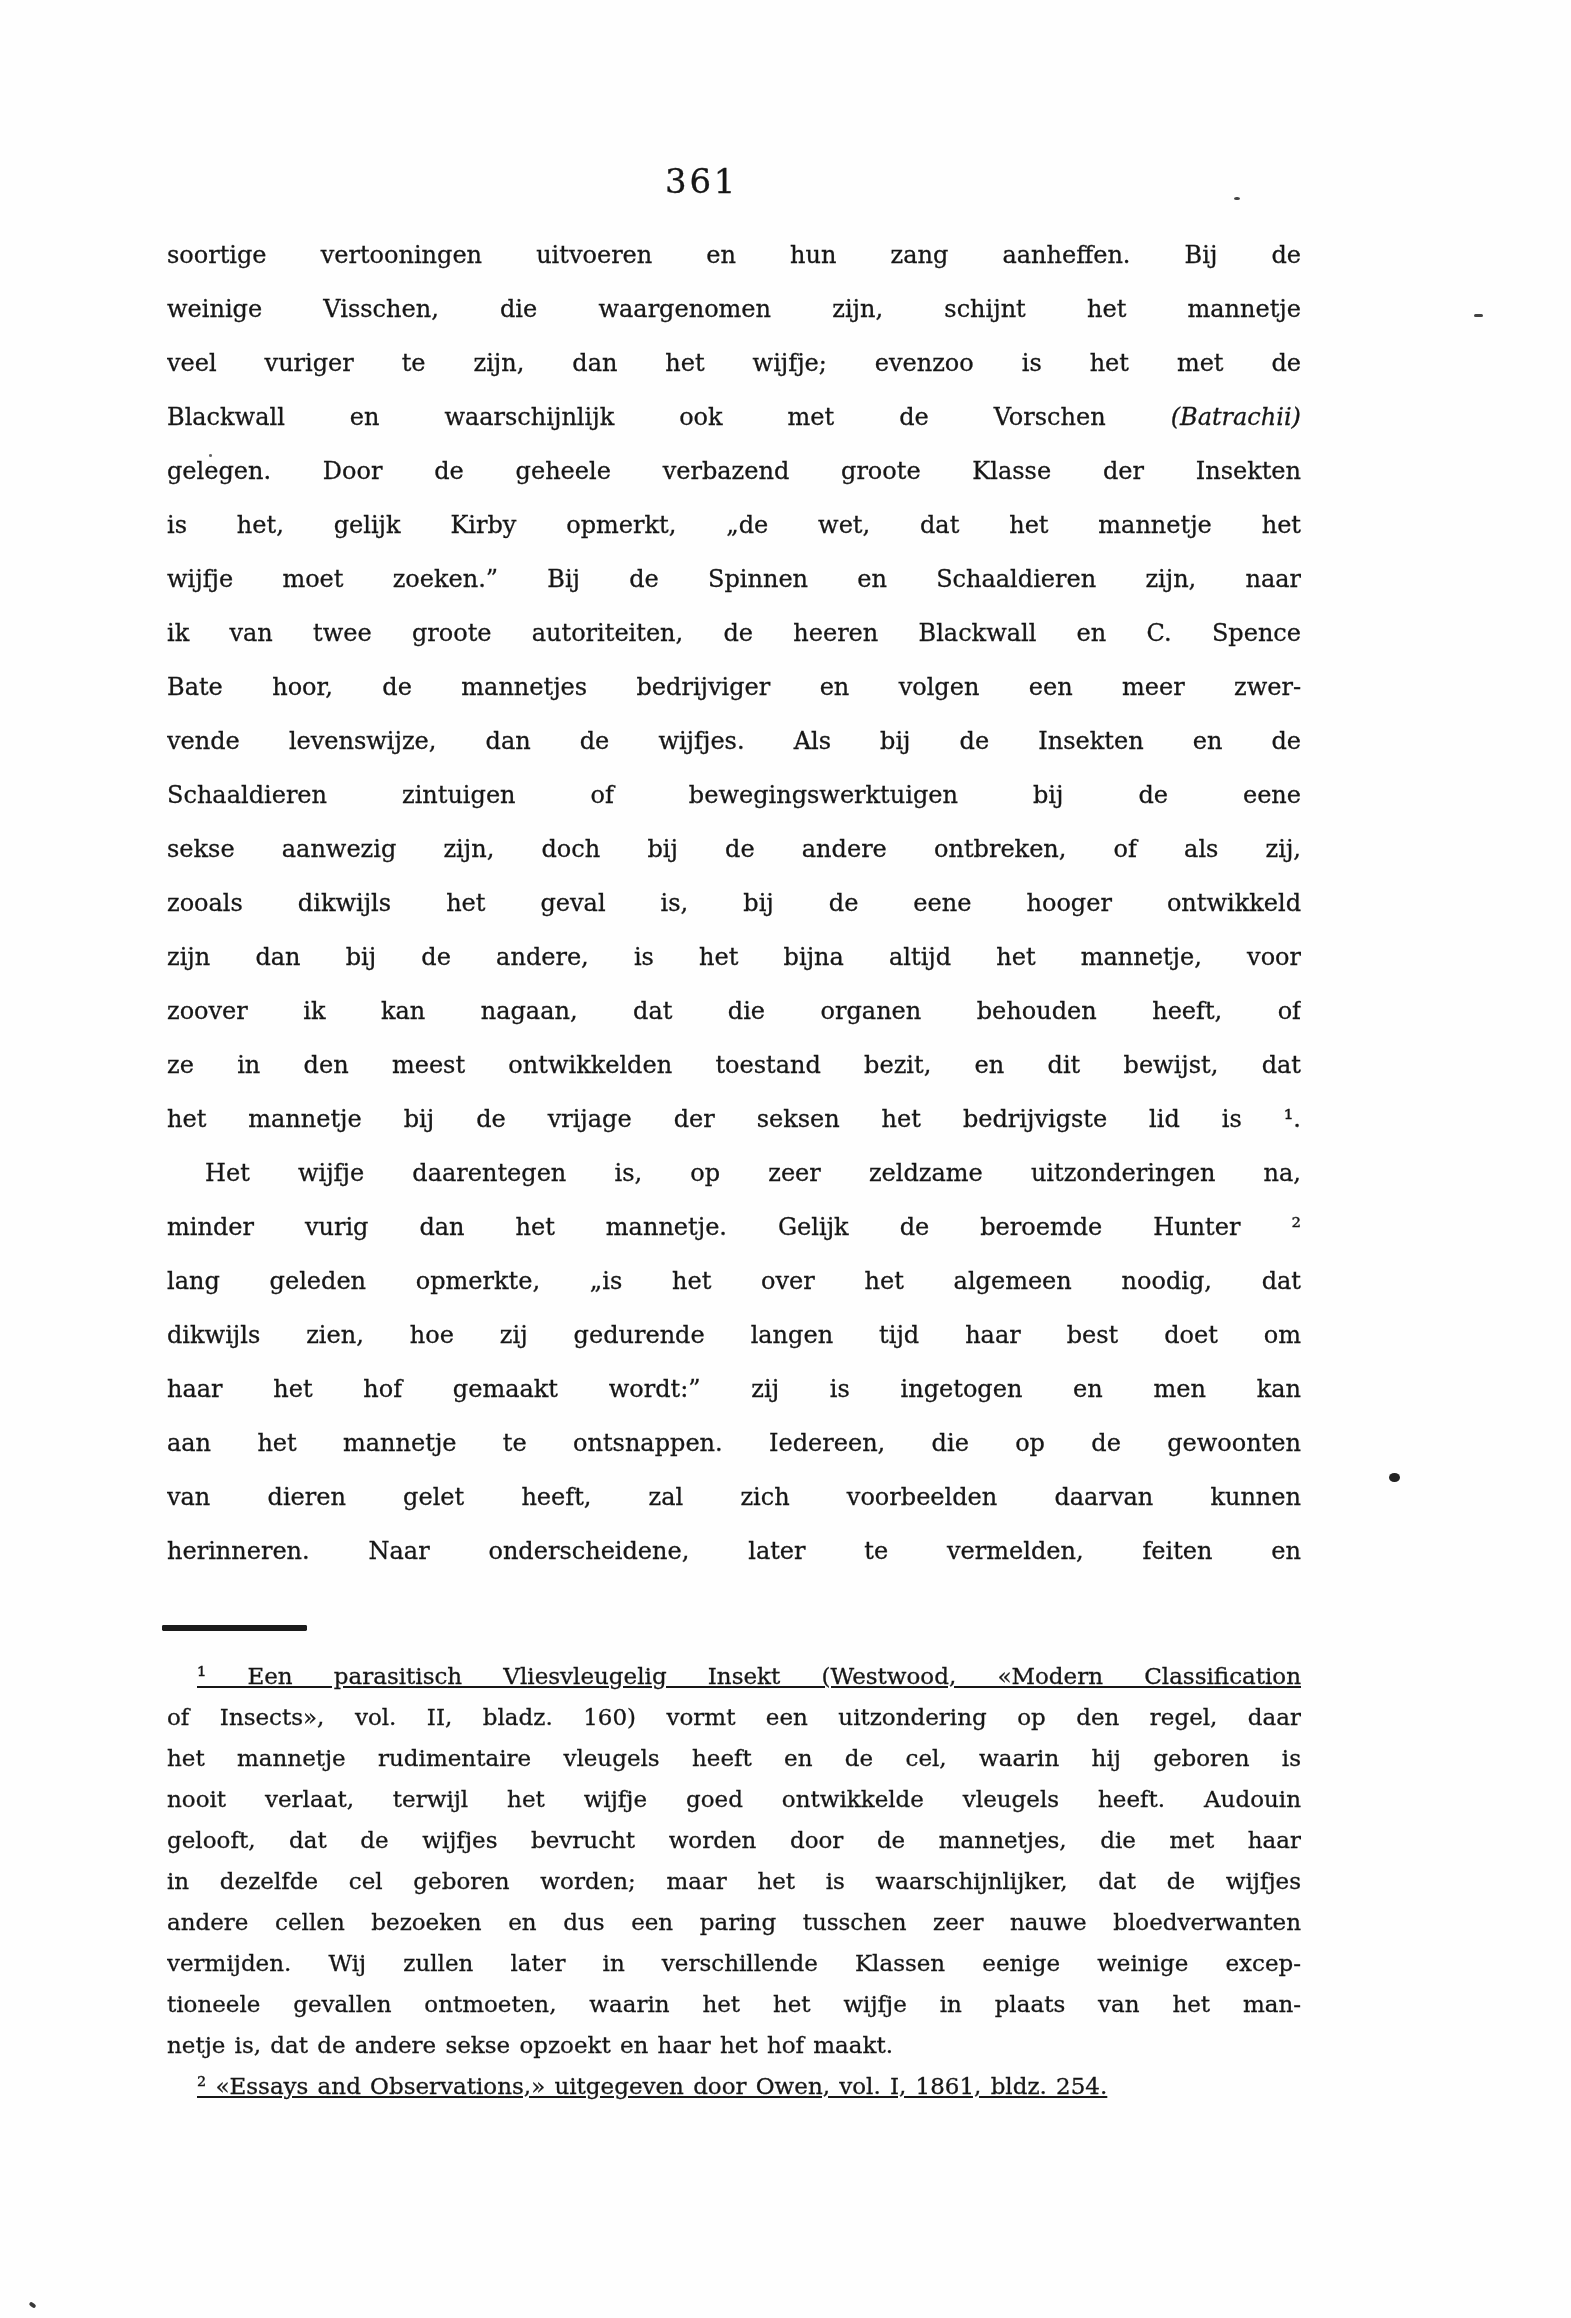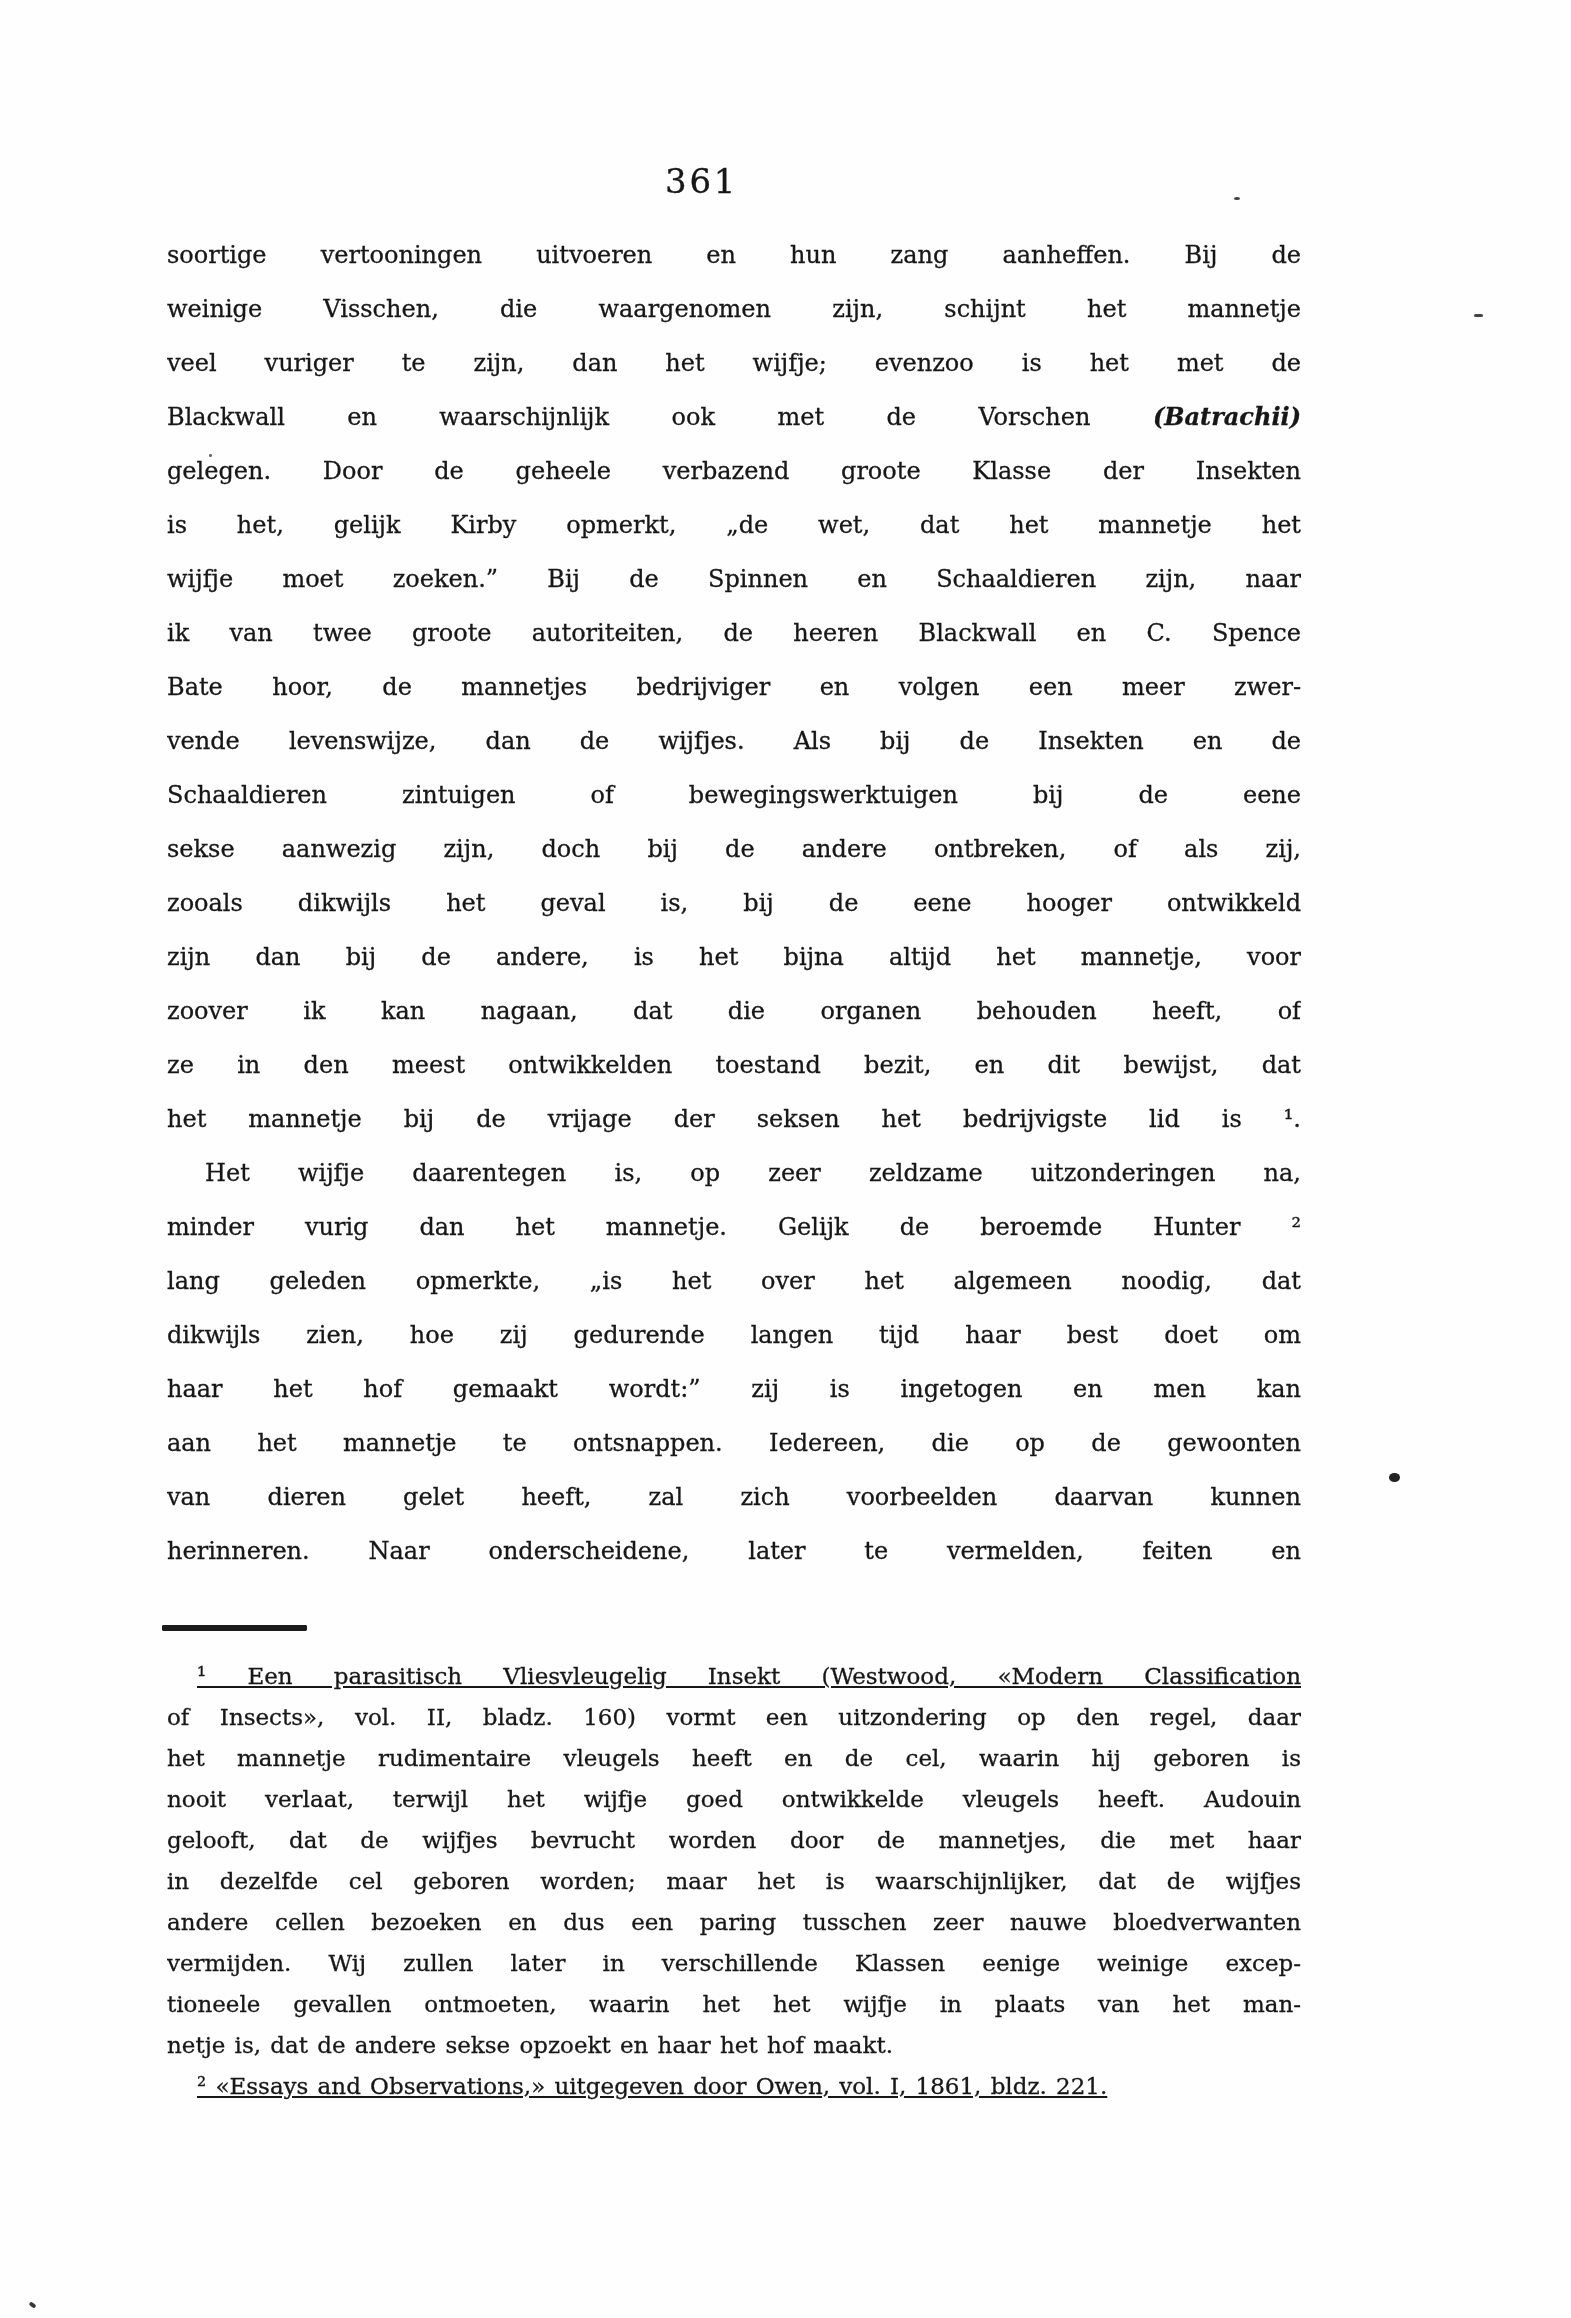--- a/index.html
+++ b/index.html
@@ -31,21 +31,21 @@
     margin: 0;
     height: 54px;
     line-height: 54px;
     font-size: 24px;
     text-align: justify;
     text-align-last: justify;
     word-spacing: 3.2px;
     overflow: hidden;
   }
   .ln.indent { text-indent: 38px; }
-  .it { font-style: italic; font-weight: bold; }
+  .it { font-style: italic; }
   .rule {
     position: absolute;
     left: 162px; top: 1625px;
     width: 145px; height: 6px;
     background: #1b1b1b;
     border-radius: 1.4px;
   }
   .footnotes {
     position: absolute;
     left: 167px; top: 1656px; width: 1134px;
@@ -110,21 +110,21 @@
     <p class="fln indent2">¹ Een parasitisch Vliesvleugelig Insekt (Westwood, «Modern Classification</p>
     <p class="fln">of Insects», vol. II, bladz. 160) vormt een uitzondering op den regel, daar</p>
     <p class="fln">het mannetje rudimentaire vleugels heeft en de cel, waarin hij geboren is</p>
     <p class="fln">nooit verlaat, terwijl het wijfje goed ontwikkelde vleugels heeft. Audouin</p>
     <p class="fln">gelooft, dat de wijfjes bevrucht worden door de mannetjes, die met haar</p>
     <p class="fln">in dezelfde cel geboren worden; maar het is waarschijnlijker, dat de wijfjes</p>
     <p class="fln">andere cellen bezoeken en dus een paring tusschen zeer nauwe bloedverwanten</p>
     <p class="fln">vermijden. Wij zullen later in verschillende Klassen eenige weinige excep-</p>
     <p class="fln">tioneele gevallen ontmoeten, waarin het het wijfje in plaats van het man-</p>
     <p class="fln noj">netje is, dat de andere sekse opzoekt en haar het hof maakt.</p>
-    <p class="fln noj indent2">² «Essays and Observations,» uitgegeven door Owen, vol. I, 1861, bldz. 221.</p>
+    <p class="fln noj indent2">² «Essays and Observations,» uitgegeven door Owen, vol. I, 1861, bldz. 254.</p>
   </div>
 
   <div class="speck s1"></div>
   <div class="speck s2"></div>
   <div class="speck s3"></div>
   <div class="speck s4"></div>
   <div class="speck s5"></div>
 
 </div>
 

